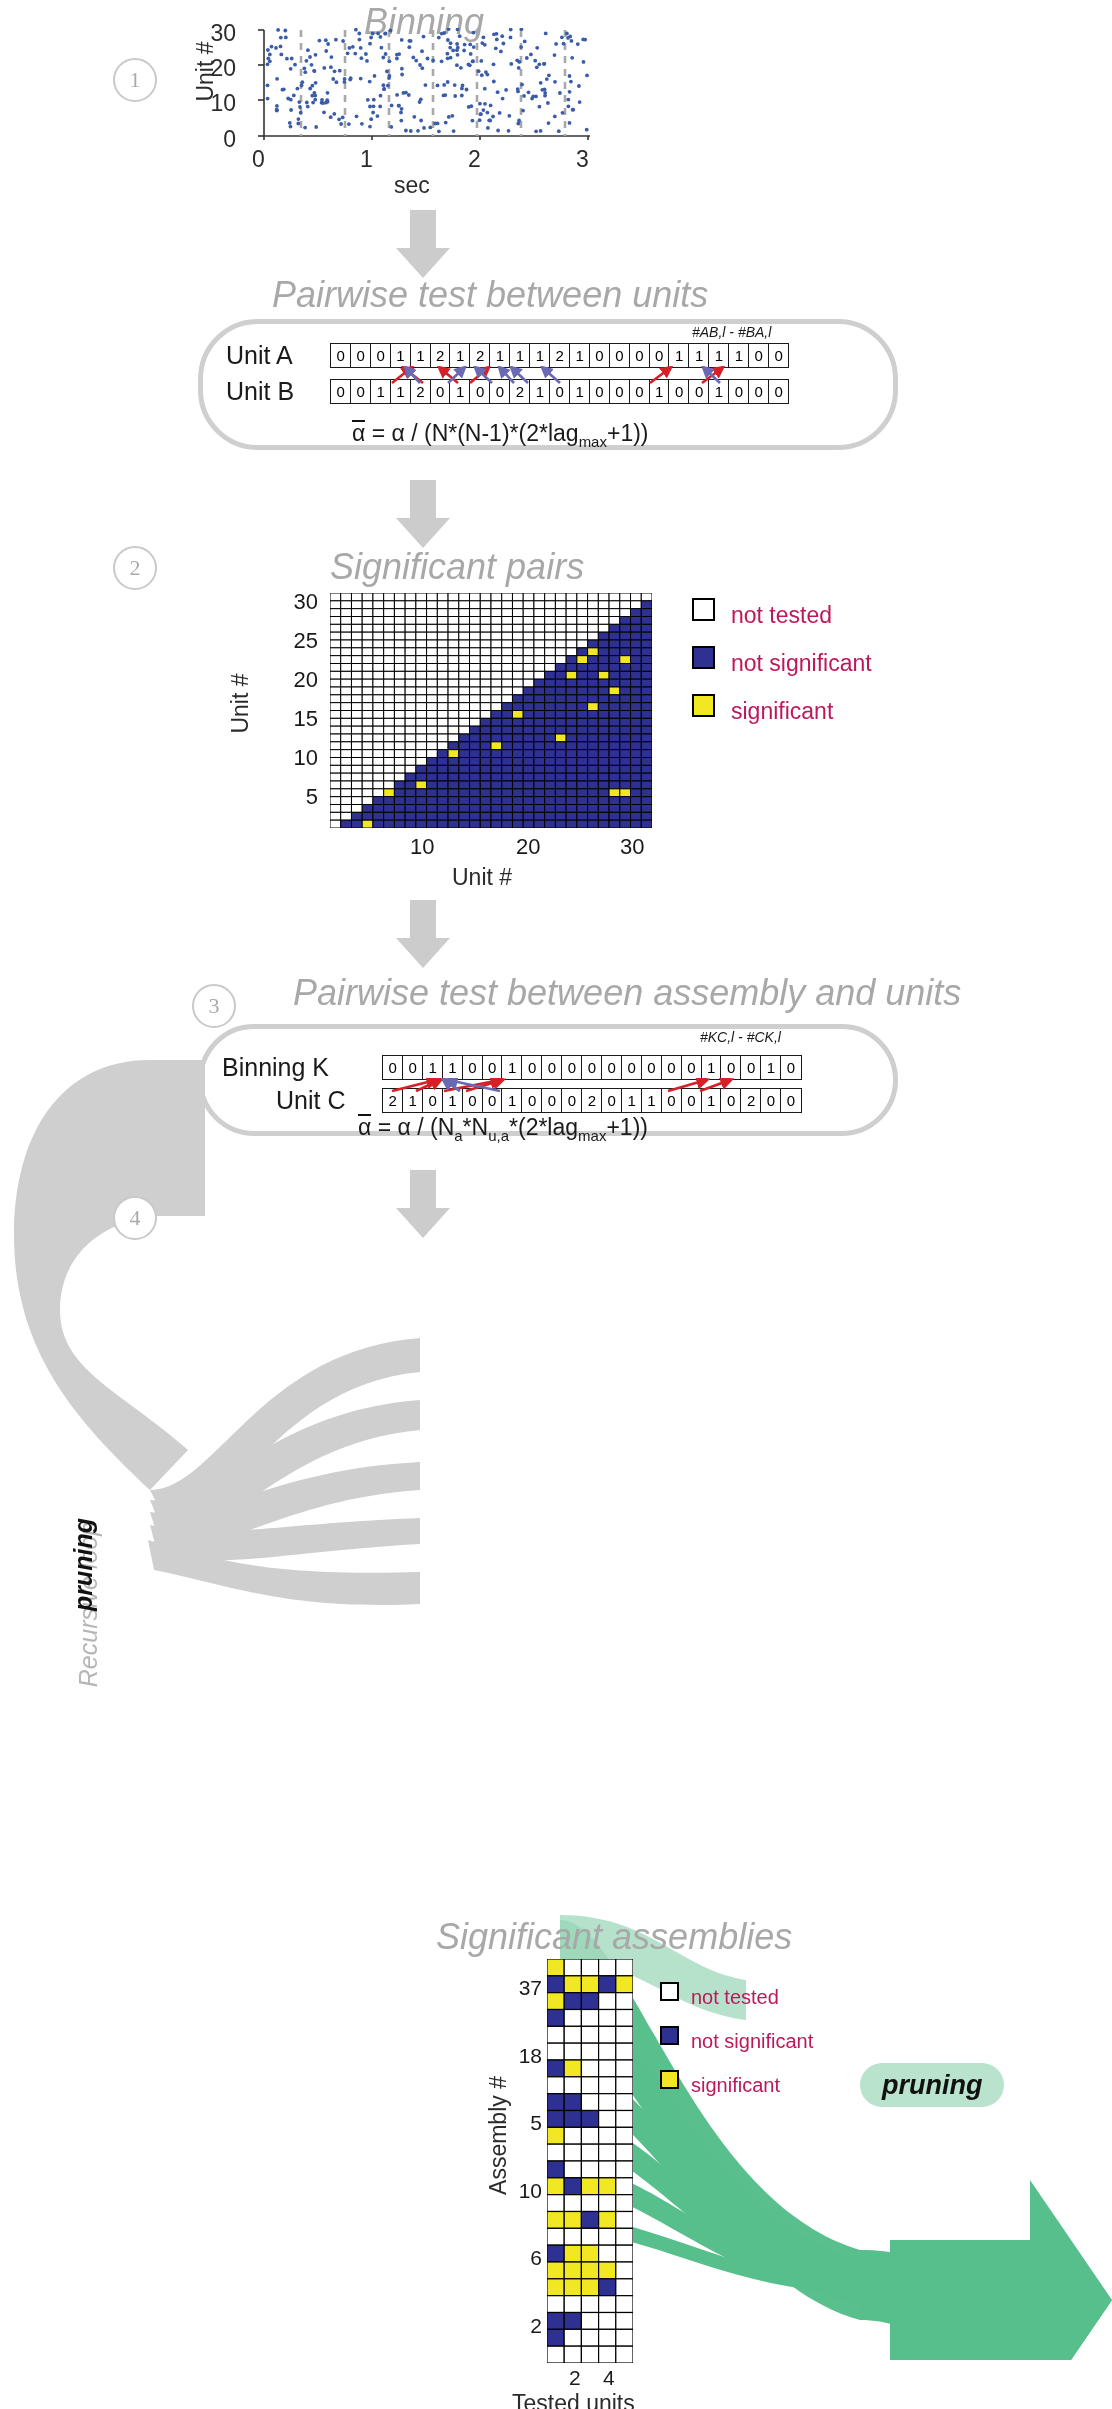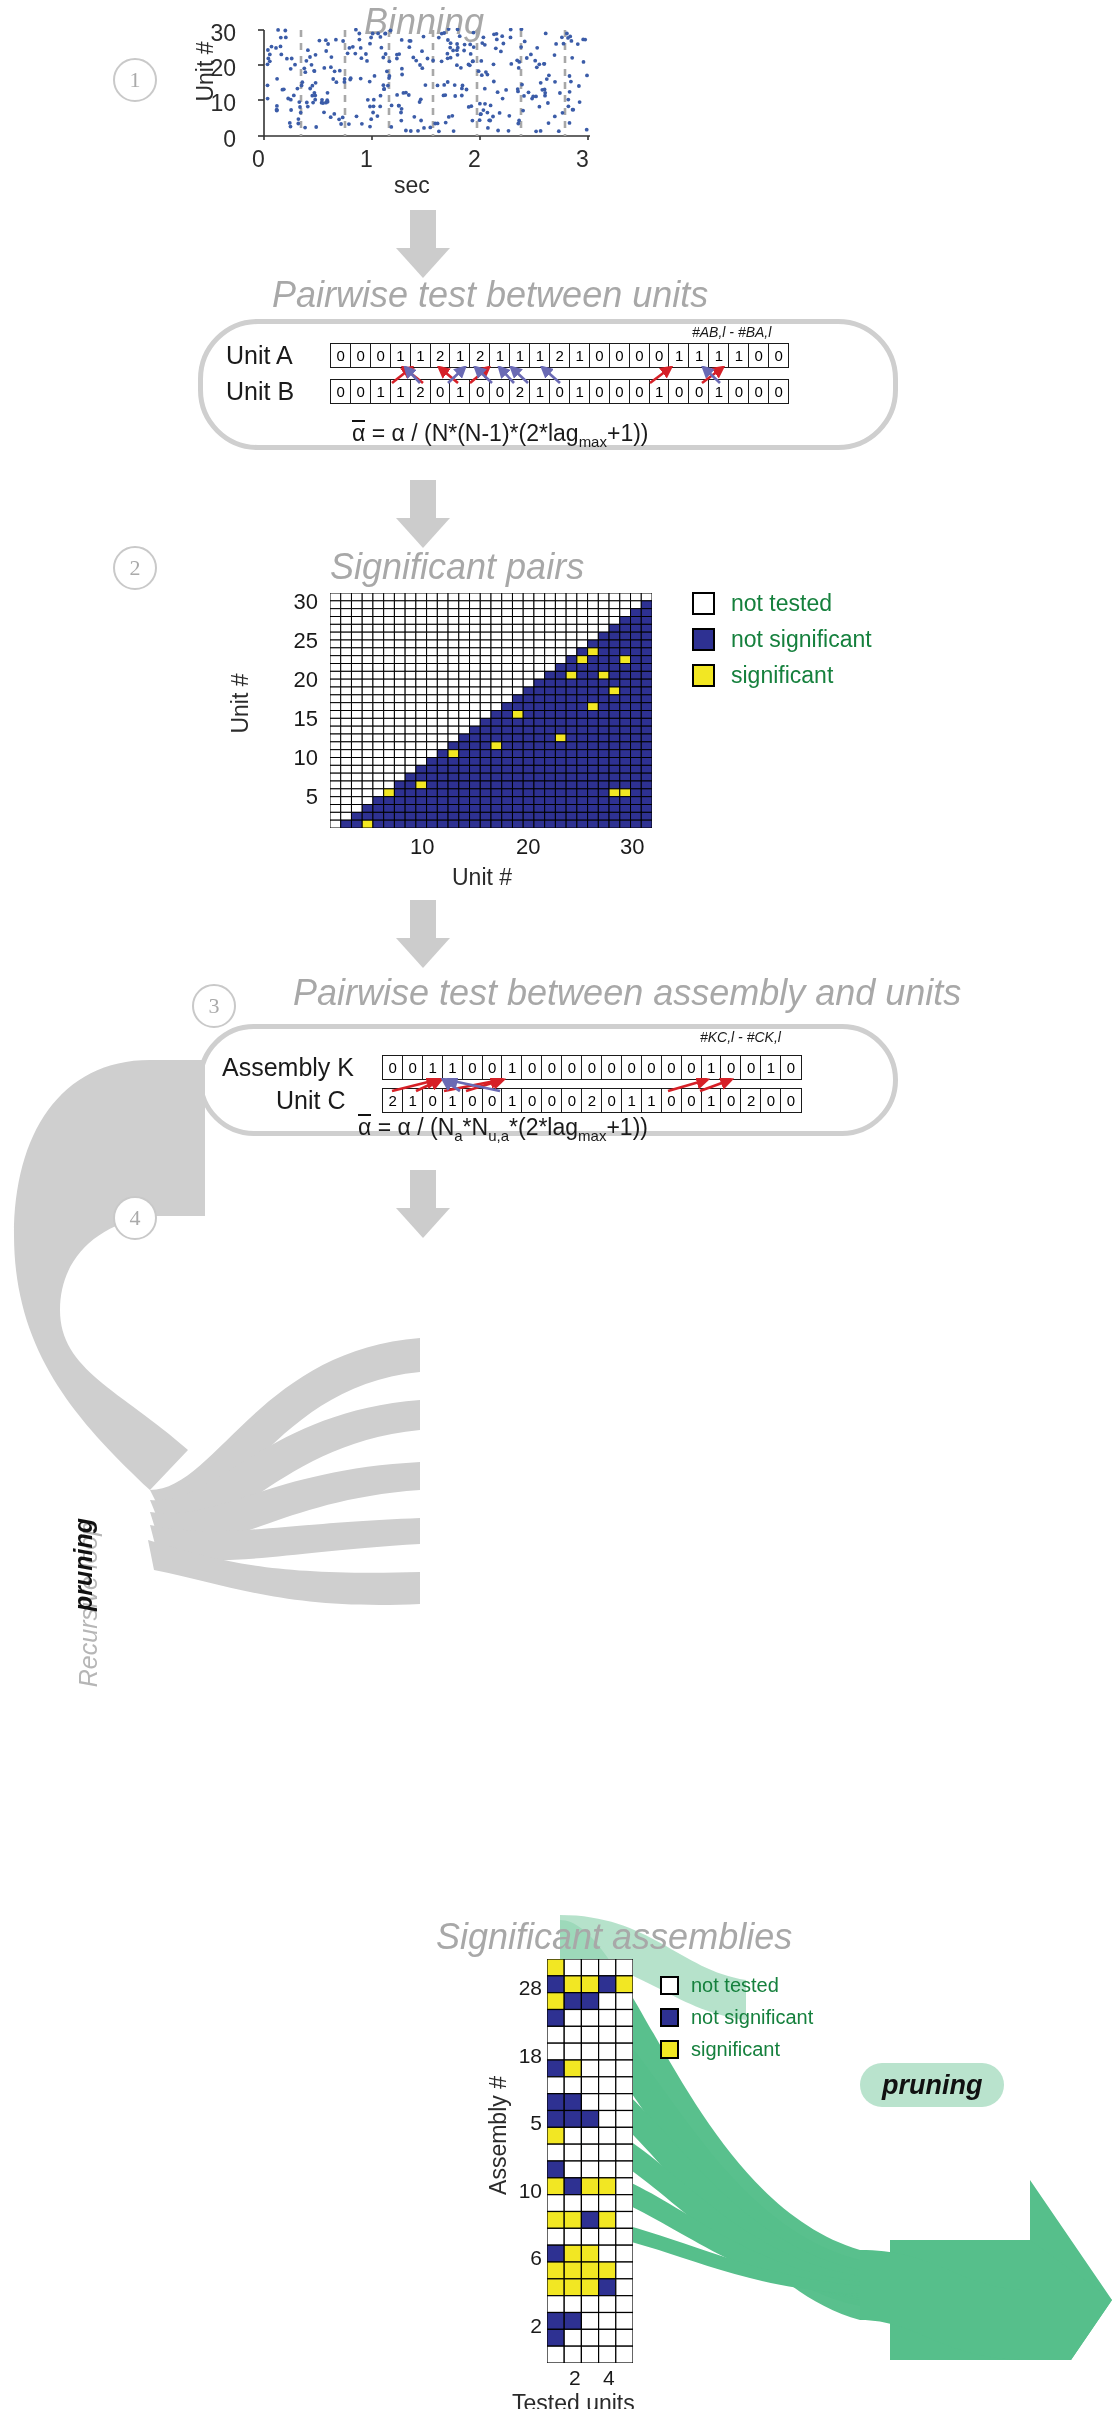--- a/index.html
+++ b/index.html
@@ -58,21 +58,21 @@
     font-family:"Liberation Sans", sans-serif;
   }
   .bitrow .cell:first-child{ margin-left:0; }
   .row-label{ font-size:25px;color:#1a1a1a;white-space:nowrap; }
   .formula{ font-size:23px;color:#1a1a1a;white-space:nowrap; }
   .hash-label{ font-size:14px;color:#1a1a1a;white-space:nowrap; font-style:italic;}
 
   
   .legend-row{ display:flex;align-items:center;margin-bottom:9px; }
   .legend-sw{ width:23px;height:23px;border:2.5px solid #000;margin-right:16px; }
-  .legend-txt{ font-size:23px;color:#15803d;white-space:nowrap; }
+  .legend-txt{ font-size:23px;color:#be185d;white-space:nowrap;margin-top:12px; }
   .legend-row.small .legend-sw{ width:19px;height:19px;border-width:2.2px;margin-right:12px; }
   .legend-row.small .legend-txt{ font-size:20px; }
 
   .tick{ font-size:22px;color:#1a1a1a; }
   .tick-s{ font-size:21px;color:#1a1a1a; }
 
   
   .vert-text{
     color:#b6b6b6;font-style:italic;font-size:25px;white-space:nowrap;
     transform:rotate(-90deg);transform-origin:center center;
@@ -1514,21 +1514,21 @@
   <div class="shaft"></div>
     <div class="head"></div>
 </div>
 
 <div class="abs step-circle" style="left:192px;top:984px;">3</div>
 
 <div class="abs sec-title" style="left:264px;top:972px;margin-left:29px;">Pairwise test between assembly and units</div>
 
 <div class="abs capsule" style="left:198px;top:1024px;width:700px;height:112px;"></div>
 
-<div class="abs row-label" style="left:222px;top:1053px;">Assembly K</div>
+<div class="abs row-label" style="left:222px;top:1053px;">Binning K</div>
 <div class="abs bitrow" id="s3-row-a" style="left:382px;top:1055px;">
     <div class="cell">0</div>
     <div class="cell">0</div>
     <div class="cell">1</div>
     <div class="cell">1</div>
     <div class="cell">0</div>
     <div class="cell">0</div>
     <div class="cell">1</div>
     <div class="cell">0</div>
     <div class="cell">0</div>
@@ -1759,21 +1759,21 @@
       <rect x="34.40" y="370.33" width="17.20" height="16.83" fill="#ffffff" stroke="#000" stroke-width="1.2"></rect>
       <rect x="51.60" y="370.33" width="17.20" height="16.83" fill="#ffffff" stroke="#000" stroke-width="1.2"></rect>
       <rect x="68.80" y="370.33" width="17.20" height="16.83" fill="#ffffff" stroke="#000" stroke-width="1.2"></rect>
       <rect x="0.00" y="387.17" width="17.20" height="16.83" fill="#ffffff" stroke="#000" stroke-width="1.2"></rect>
       <rect x="17.20" y="387.17" width="17.20" height="16.83" fill="#ffffff" stroke="#000" stroke-width="1.2"></rect>
       <rect x="34.40" y="387.17" width="17.20" height="16.83" fill="#ffffff" stroke="#000" stroke-width="1.2"></rect>
       <rect x="51.60" y="387.17" width="17.20" height="16.83" fill="#ffffff" stroke="#000" stroke-width="1.2"></rect>
       <rect x="68.80" y="387.17" width="17.20" height="16.83" fill="#ffffff" stroke="#000" stroke-width="1.2"></rect>
     </svg></div>
 
-<div class="abs tick-s" style="left:510px;top:1976px;width:32px;text-align:right;z-index:14;">28</div>
+<div class="abs tick-s" style="left:510px;top:1976px;width:32px;text-align:right;z-index:14;">37</div>
 <div class="abs tick-s" style="left:510px;top:2044px;width:32px;text-align:right;z-index:14;">18</div>
 <div class="abs tick-s" style="left:510px;top:2111px;width:32px;text-align:right;z-index:14;">5</div>
 <div class="abs tick-s" style="left:510px;top:2179px;width:32px;text-align:right;z-index:14;">10</div>
 <div class="abs tick-s" style="left:510px;top:2246px;width:32px;text-align:right;z-index:14;">6</div>
 <div class="abs tick-s" style="left:510px;top:2314px;width:32px;text-align:right;z-index:14;">2</div>
 
 <div class="abs ax-ylabel" style="left:418px;top:2122px;width:160px;text-align:center;z-index:14;">Assembly #</div>
 
 <div class="abs tick-s" style="left:569px;top:2366px;z-index:14;">2</div>
 <div class="abs tick-s" style="left:603px;top:2366px;z-index:14;">4</div>

